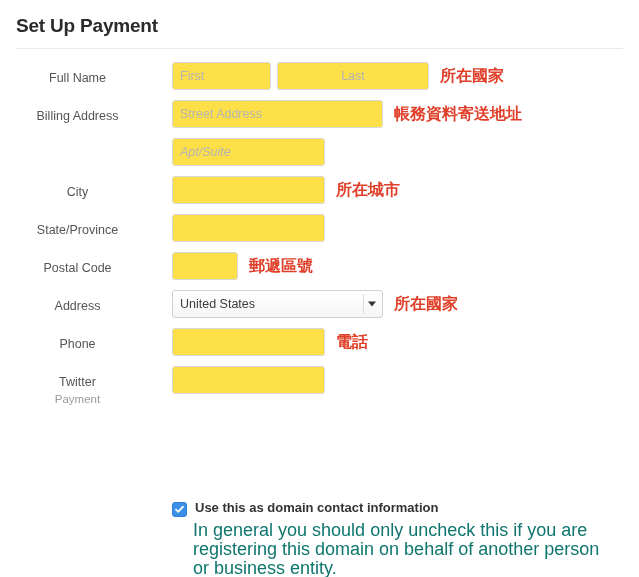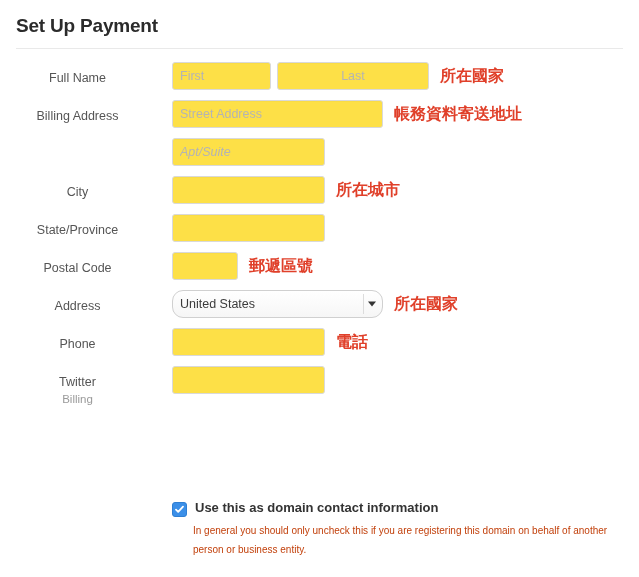--- a/index.html
+++ b/index.html
@@ -97,21 +97,21 @@
     height: 28px;
   }
   select.country {
     box-sizing: border-box;
     width: 211px;
     height: 28px;
     -webkit-appearance: none;
     -moz-appearance: none;
     appearance: none;
     border: 1px solid #d0d0d0;
-    border-radius: 11px;
+    border-radius: 3px;
     background: linear-gradient(to bottom, #ffffff 0%, #f6f6f6 100%);
     font-family: "Liberation Sans", sans-serif;
     font-size: 12.5px;
     color: #3b3b3b;
     padding: 0 39px 0 7px;
     outline: none;
   }
   .select-arrow {
     position: absolute;
     right: 7px;
@@ -170,22 +170,22 @@
   .cb-label {
     margin-left: 8px;
     font-size: 13px;
     font-weight: bold;
     color: #333333;
     line-height: 16px;
   }
   .cb-desc {
     margin-left: 21px;
     margin-top: 4px;
-    font-size: 10px;
-    color: #c2410c;
+    font-size: 18px;
+    color: #0f766e;
     line-height: 19px;
     max-width: 420px;
   }
 </style>
 </head>
 <body>
 
 <div class="page">
 
   <div class="page-title">Set Up Payment</div>
@@ -260,21 +260,21 @@
       <div class="label-col">Phone</div>
       <div class="field-col">
         <input type="text" class="w-med" placeholder="" style="">
         <span class="annotation">電話</span>
       </div>
     </div>
 
     <div class="row">
       <div class="label-col">
         <span>Twitter</span>
-        <span class="sub">Billing</span>
+        <span class="sub">Payment</span>
       </div>
       <div class="field-col">
         <input type="text" class="w-med" placeholder="" style="">
         <span class="annotation"></span>
       </div>
     </div>
 
   </div>
 
   <div class="checkbox-block">

